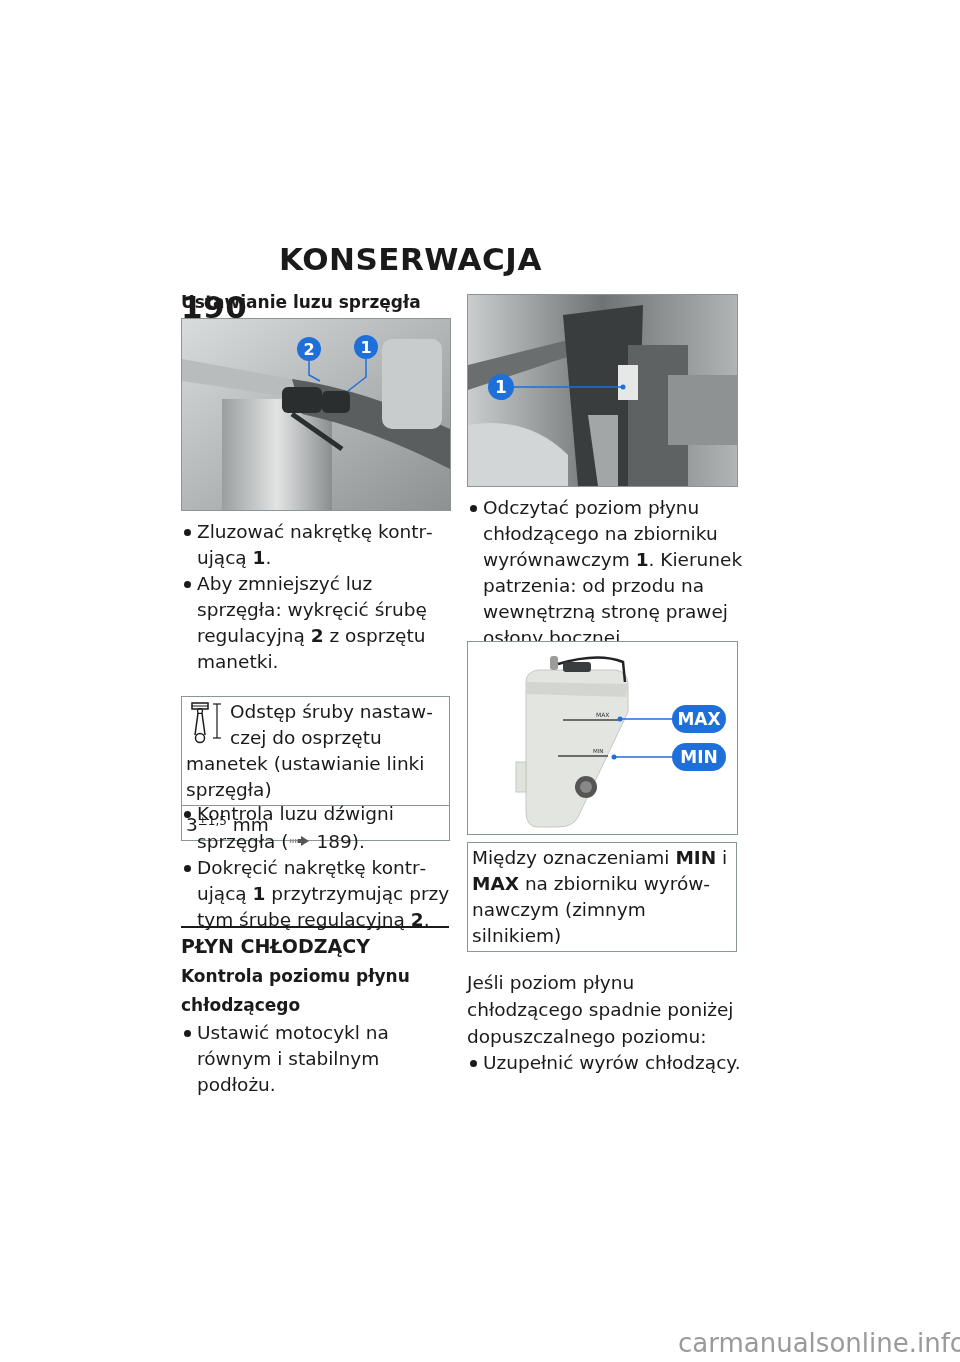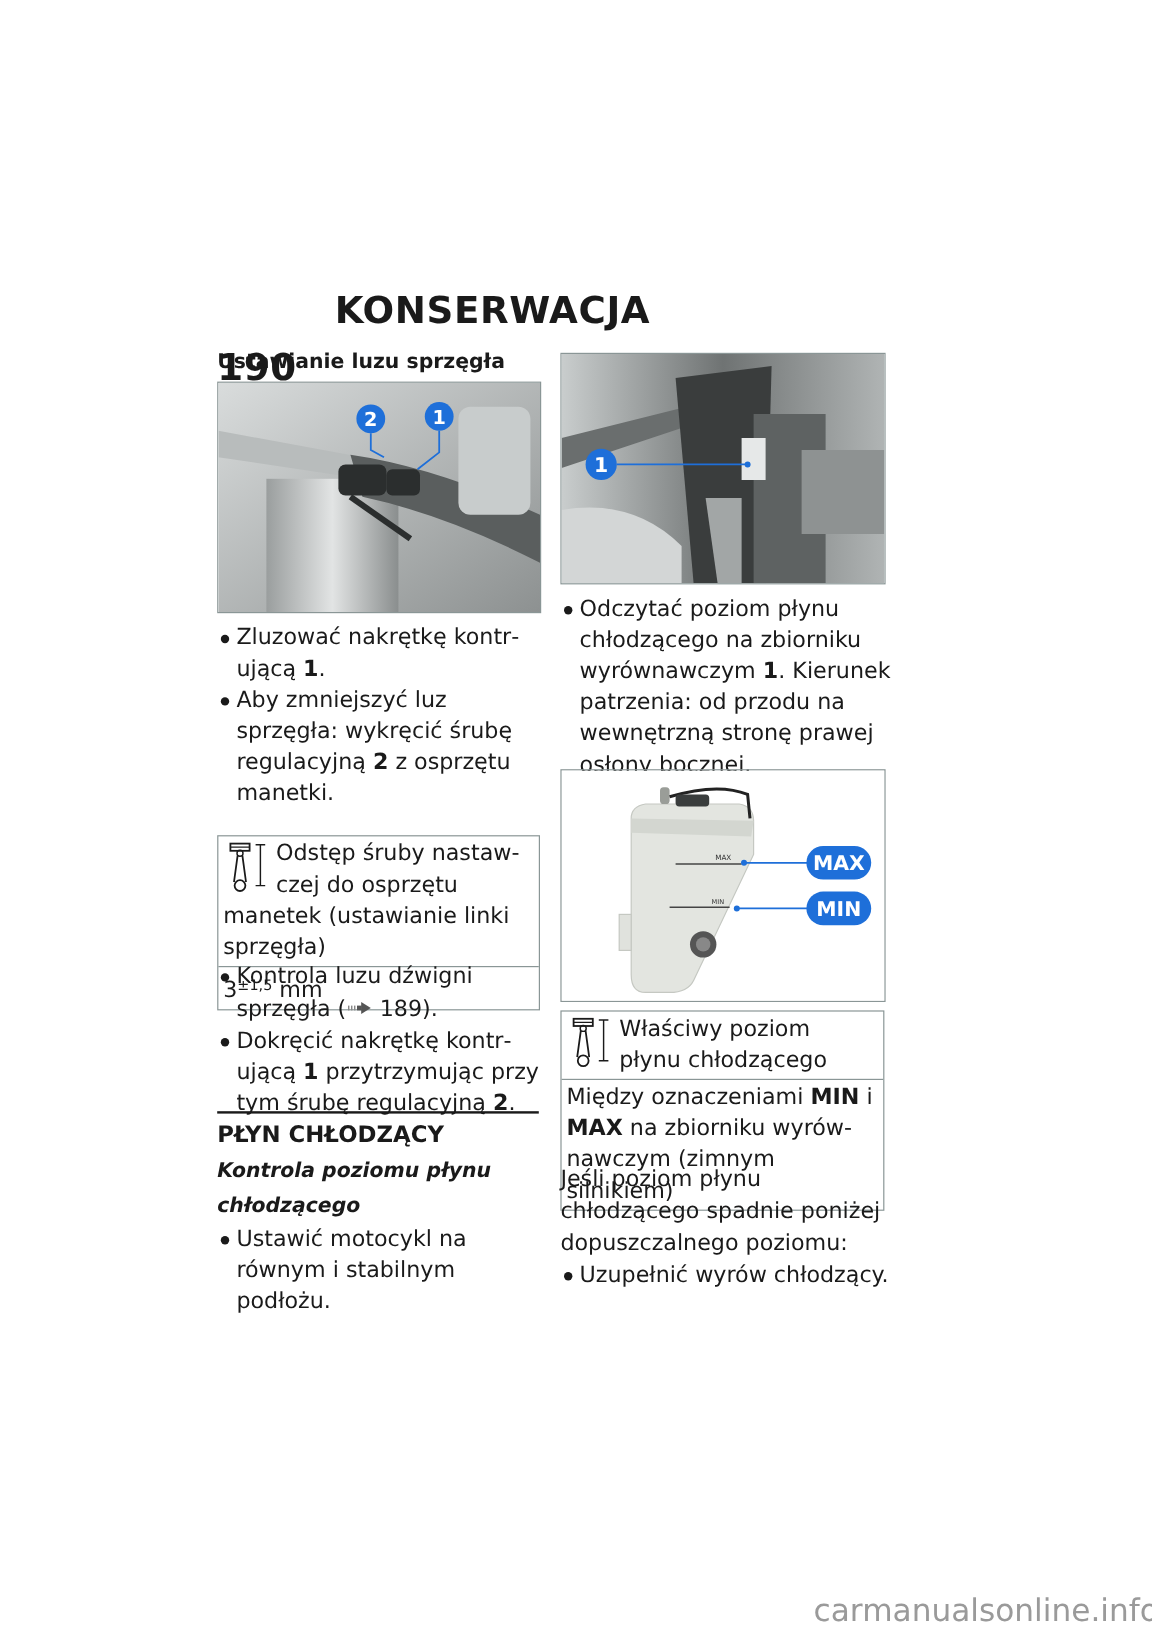--- a/index.html
+++ b/index.html
@@ -95,21 +95,21 @@
           <rect x="3.5" y="3" width="1.2" height="4" fill="#888"></rect>
           <rect x="6" y="3" width="1.2" height="4" fill="#888"></rect>
           <rect x="8.5" y="3" width="4" height="4" fill="#555"></rect>
           <path d="M12 0 L20 5 L12 10 Z" fill="#555"></path>
         </svg></span><span> 189</span><span>).</span></li>
   <li><span>Dokręcić nakrętkę kontr­ującą </span><b>1</b><span> przytrzymując przy tym śrubę regulacyjną </span><b>2</b><span>.</span></li>
 </ul>
 
 <div class="abs rule" style="left:181px; top:926px; width:268px;"></div>
 <div class="abs h-section" style="left:181px; top:932px;">PŁYN CHŁODZĄCY</div>
-<div class="abs h2" style="left:181px; top:962px; width:270px; line-height:29px;font-style:italic;">Kontrola poziomu płynu chłodzącego</div>
+<div class="abs h2" style="left:181px; top:962px; width:270px; line-height:29px;">Kontrola poziomu płynu chłodzącego</div>
 
 <ul class="abs bullets" style="left:181px; top:1018px; width:275px;">
   <li>Ustawić motocykl na równym i stabilnym podłożu.</li>
 </ul>
 
 <div class="abs photo" style="left:467px; top:294px; width:269px; height:191px;">
   <svg width="269" height="191" viewBox="0 0 269 191">
     <defs>
       <linearGradient id="g2" x1="0" y1="0" x2="1" y2="0">
         <stop offset="0" stop-color="#c9cdcd"></stop>
@@ -156,33 +156,20 @@
     <rect x="204" y="63" width="54" height="28" rx="14" fill="#1e6fd9"></rect>
     <text x="231" y="83" font-family="DejaVu Sans, sans-serif" font-size="17" font-weight="bold" fill="#fff" text-anchor="middle">MAX</text>
     <line x1="146" y1="115" x2="205" y2="115" stroke="#1e6fd9" stroke-width="1.5"></line>
     <circle cx="146" cy="115" r="2.5" fill="#1e6fd9"></circle>
     <rect x="204" y="101" width="54" height="28" rx="14" fill="#1e6fd9"></rect>
     <text x="231" y="121" font-family="DejaVu Sans, sans-serif" font-size="17" font-weight="bold" fill="#fff" text-anchor="middle">MIN</text>
   </svg>
 </div>
 
 <div class="abs spec" style="left:467px; top:842px; width:268px;">
-  <div class="spec-head" style="min-height:52px;">
-    <svg class="ico" viewBox="0 0 40 48">
-      <rect x="6" y="4" width="16" height="6" fill="none" stroke="#1a1a1a" stroke-width="1.5"></rect>
-      <line x1="6" y1="7" x2="22" y2="7" stroke="#1a1a1a" stroke-width="1"></line>
-      <circle cx="14" cy="12" r="2.5" fill="none" stroke="#1a1a1a" stroke-width="1.2"></circle>
-      <path d="M12 14 L9 36 M16 14 L19 36" stroke="#1a1a1a" stroke-width="1.5" fill="none"></path>
-      <circle cx="14" cy="39" r="4.5" fill="none" stroke="#1a1a1a" stroke-width="1.5"></circle>
-      <line x1="31" y1="5" x2="31" y2="39" stroke="#1a1a1a" stroke-width="1.2"></line>
-      <line x1="27" y1="5" x2="35" y2="5" stroke="#1a1a1a" stroke-width="1.2"></line>
-      <line x1="27" y1="39" x2="35" y2="39" stroke="#1a1a1a" stroke-width="1.2"></line>
-    </svg>
-    <span>Właściwy poziom płynu chłodzącego</span>
-  </div>
   <div class="spec-val"><span>Między oznaczeniami </span><b>MIN</b><span> i </span><b>MAX</b><span> na zbiorniku wyrów­nawczym (zimnym silnikiem)</span></div>
 </div>
 
 <div class="abs body-text" style="left:467px; top:969px; width:275px; line-height:27px;">Jeśli poziom płynu chłodzącego spadnie poniżej dopuszczal­nego poziomu:</div>
 
 <ul class="abs bullets" style="left:467px; top:1048px; width:275px;">
   <li>Uzupełnić wyrów chłodzący.</li>
 </ul>
 
 <div class="abs watermark" style="left:678px; top:1328px;">carmanualsonline.info</div>

